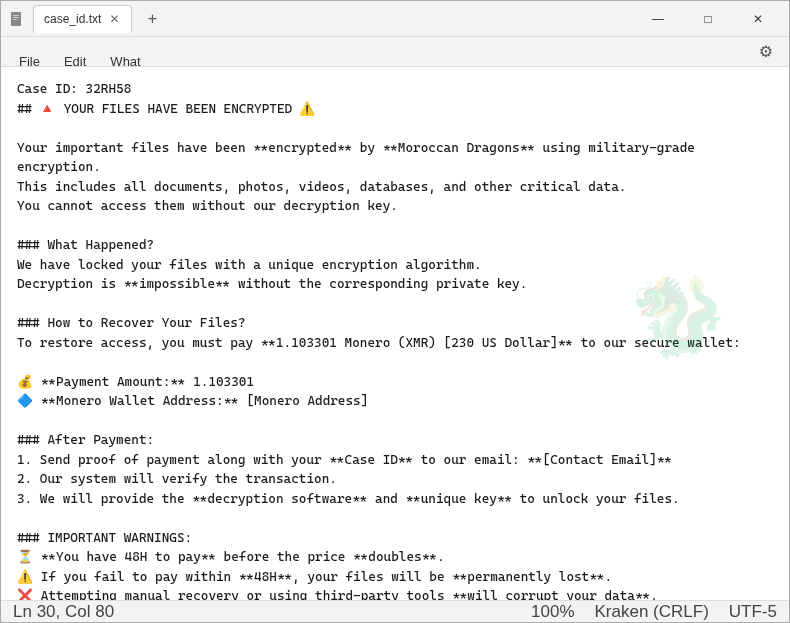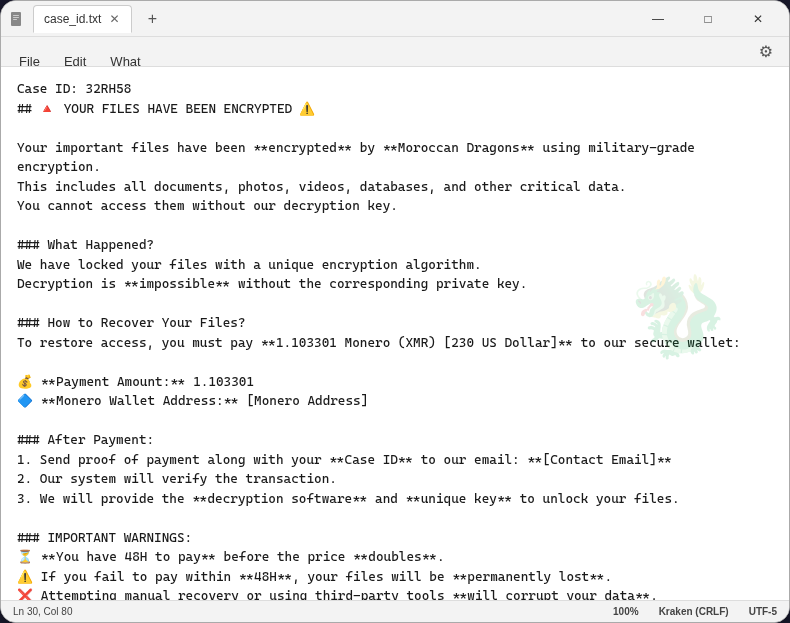--- a/index.html
+++ b/index.html
@@ -11,21 +11,21 @@
       align-items: center;
       width: 790px;
       height: 623px;
       overflow: hidden;
     }
     .window {
       width: 790px;
       height: 623px;
       background: #fff;
       border: 1px solid #aaa;
-      border-radius: 16px;
+      border-radius: 0;
       display: flex;
       flex-direction: column;
       overflow: hidden;
       box-shadow: 0 4px 20px rgba(0,0,0,0.5);
     }
     .title-bar {
       background: #f3f3f3;
       height: 36px;
       display: flex;
       align-items: center;
@@ -142,31 +142,30 @@
       flex: 1;
       position: relative;
       overflow: hidden;
     }
     .status-bar {
       background: #f3f3f3;
       height: 22px;
       display: flex;
       align-items: center;
       padding: 0 12px;
-      font-size: 10px;
+      font-size: 17px;
       color: #444;
       border-top: 1px solid #ddd;
       gap: 20px;
       flex-shrink: 0;
     }
     .status-bar-right {
       margin-left: auto;
       display: flex;
       gap: 20px;
-      font-weight: bold;
     }
   </style>
 </head>
 <body>
 
 <div class="window">
 
   <div class="title-bar">
     <div class="title-bar-left">
 

